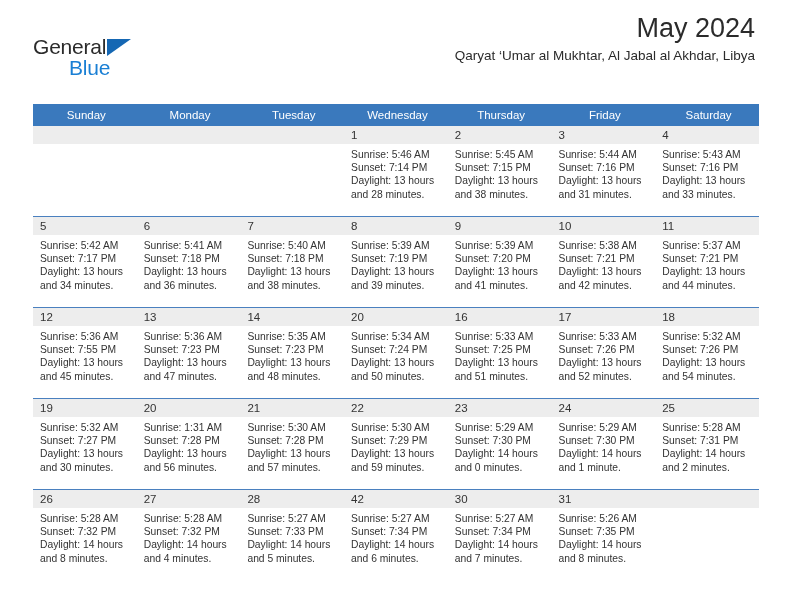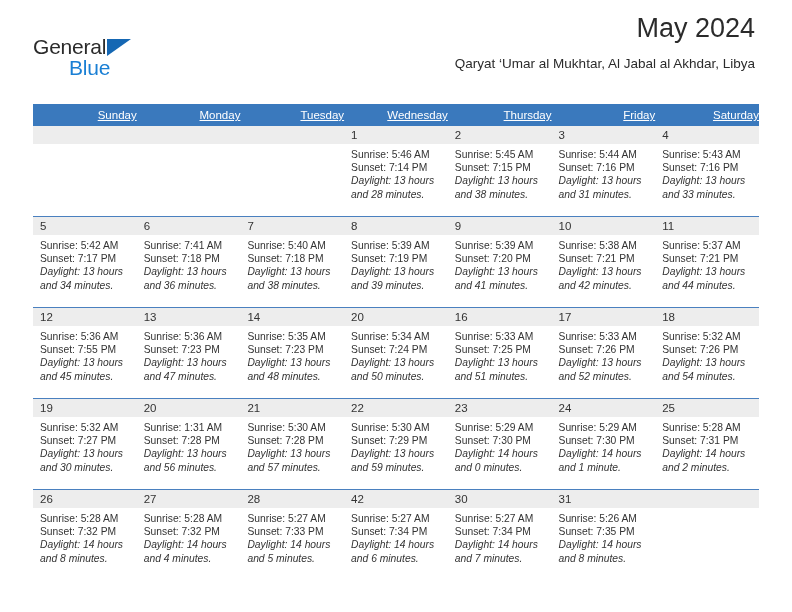--- a/index.html
+++ b/index.html
@@ -67,44 +67,43 @@
   }
   .cal-title {
     font-size: 27px;
     color: #2b2b2b;
     line-height: 1.1;
     font-weight: normal;
   }
   .cal-subtitle {
     font-size: 13.5px;
     color: #2b2b2b;
-    margin-top: 12px;
+    margin-top: 4px;
     line-height: 1.2;
   }
 
   
   .calendar {
     position: absolute;
     left: 33px;
     top: 104px;
     width: 726px;
     border-collapse: collapse;
     table-layout: fixed;
   }
 
   .calendar th {
     background: #3a79bd;
     color: #ffffff;
     font-size: 11.5px;
     font-weight: normal;
-    text-align: right;
+    text-align: center;
     padding: 5px 0 5px 3px;
     height: 21px;
     border: none;
-    text-decoration: underline;
   }
 
   .calendar td {
     vertical-align: top;
     padding: 0;
     border: none;
     height: 90px;
     width: 103.71px;
     border-top: 1px solid #4a80bf;
   }
@@ -127,21 +126,21 @@
   }
   .day-num.empty { color: transparent; }
 
   .cell-body {
     padding: 4px 6px 0 7px;
     font-size: 10.3px;
     line-height: 13.2px;
     color: #333333;
   }
   .cell-body div { white-space: nowrap; }
-  .cell-body .daylight-line { white-space: normal; font-style: italic; }
+  .cell-body .daylight-line { white-space: normal; }
 </style>
 </head>
 <body>
 
 <div class="page">
 
   <div class="header">
 
     <div class="logo">
       <div class="logo-row1">
@@ -235,21 +234,21 @@
                 <div>Sunrise: 5:42 AM</div>
                 <div>Sunset: 7:17 PM</div>
                 <div class="daylight-line">Daylight: 13 hours and 34 minutes.</div>
               </div>
             </div>
           </td>
           <td>
             <div class="cell-inner">
               <div class="day-num">6</div>
               <div class="cell-body">
-                <div>Sunrise: 7:41 AM</div>
+                <div>Sunrise: 5:41 AM</div>
                 <div>Sunset: 7:18 PM</div>
                 <div class="daylight-line">Daylight: 13 hours and 36 minutes.</div>
               </div>
             </div>
           </td>
           <td>
             <div class="cell-inner">
               <div class="day-num">7</div>
               <div class="cell-body">
                 <div>Sunrise: 5:40 AM</div>

